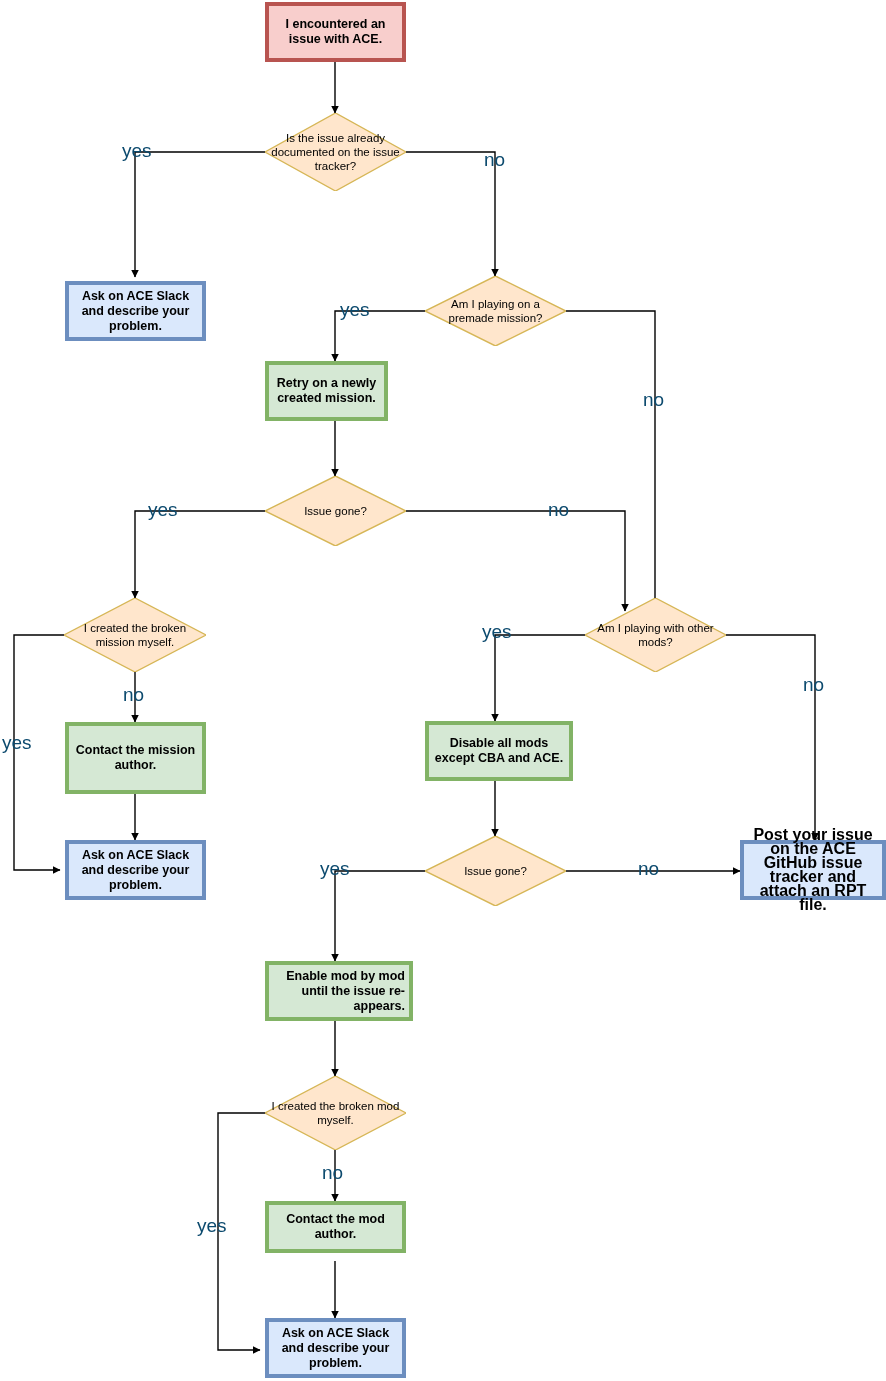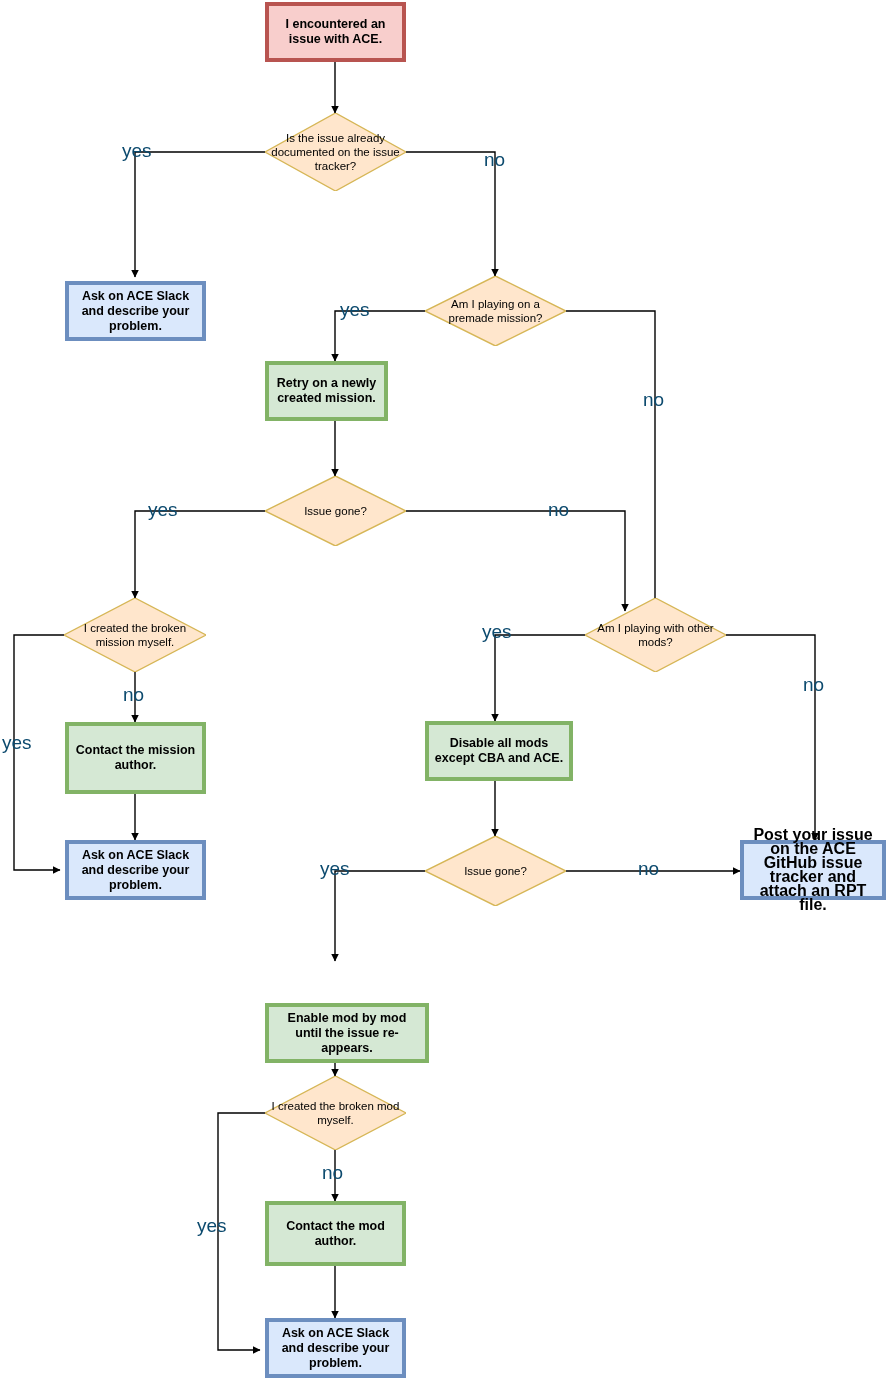--- a/index.html
+++ b/index.html
@@ -201,32 +201,32 @@
     <svg class="dshape" viewBox="0 0 141 70" preserveAspectRatio="none">
       <polygon points="70.5,0 141,35 70.5,70 0,35" fill="#ffe6cc" stroke="#d6b656" stroke-width="1.4"></polygon>
     </svg>
     <span class="txt">Issue gone?</span>
   </div>
 
   <div class="node box blue" style="left:740px; top:840px; width:146px; height:60px; font-size:16px; line-height:14px;">
     <span class="txt">Post your issue on the ACE GitHub issue tracker and attach an RPT file.</span>
   </div>
 
-  <div class="node box green" style="left:265px; top:1003px; width:164px; height:60px;">
+  <div class="node box green" style="left:265px; top:961px; width:148px; height:60px;text-align:right;">
     <span class="txt">Enable mod by mod until the issue re-appears.</span>
   </div>
 
   <div class="node diamond" style="left:265px; top:1076px; width:141px; height:74px;justify-content:flex-end;">
     <svg class="dshape" viewBox="0 0 141 74" preserveAspectRatio="none">
       <polygon points="70.5,0 141,37 70.5,74 0,37" fill="#ffe6cc" stroke="#d6b656" stroke-width="1.4"></polygon>
     </svg>
     <span class="txt">I created the broken mod myself.</span>
   </div>
 
-  <div class="node box green" style="left:265px; top:1201px; width:141px; height:65px;">
+  <div class="node box green" style="left:265px; top:1201px; width:141px; height:52px;">
     <span class="txt">Contact the mod author.</span>
   </div>
 
   <div class="node box blue" style="left:265px; top:1318px; width:141px; height:60px;">
     <span class="txt">Ask on ACE Slack and describe your problem.</span>
   </div>
 
   <div class="edge-label" style="left:122px; top:141px;">yes</div>
 
   <div class="edge-label" style="left:484px; top:150px;">no</div>

